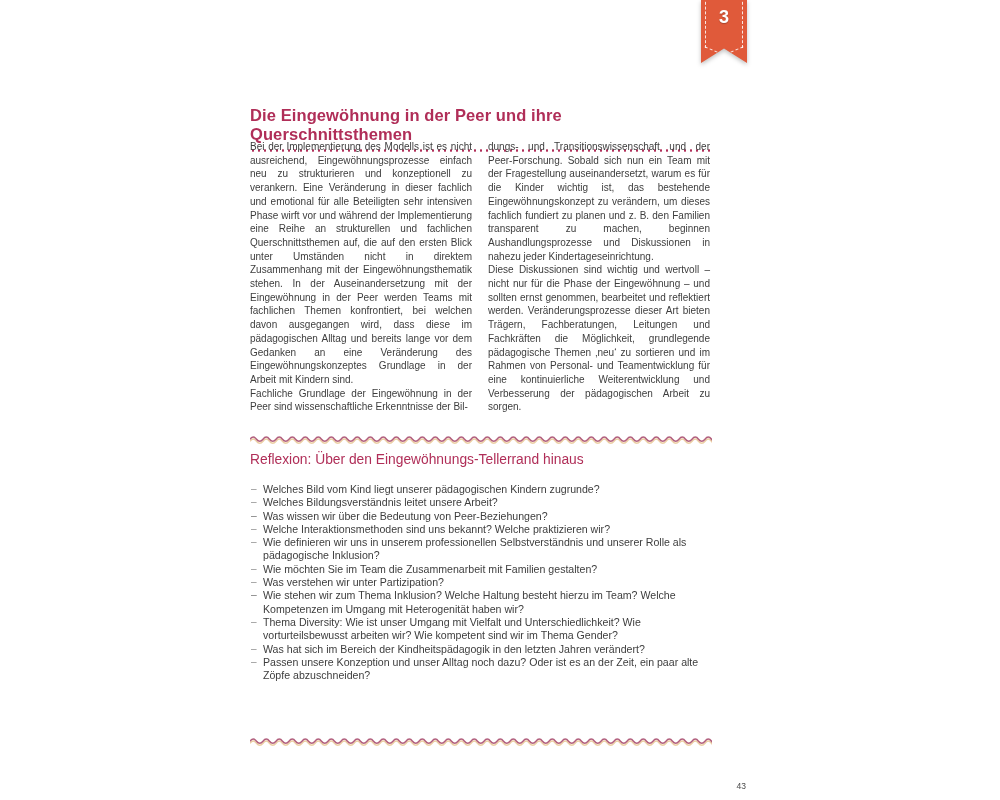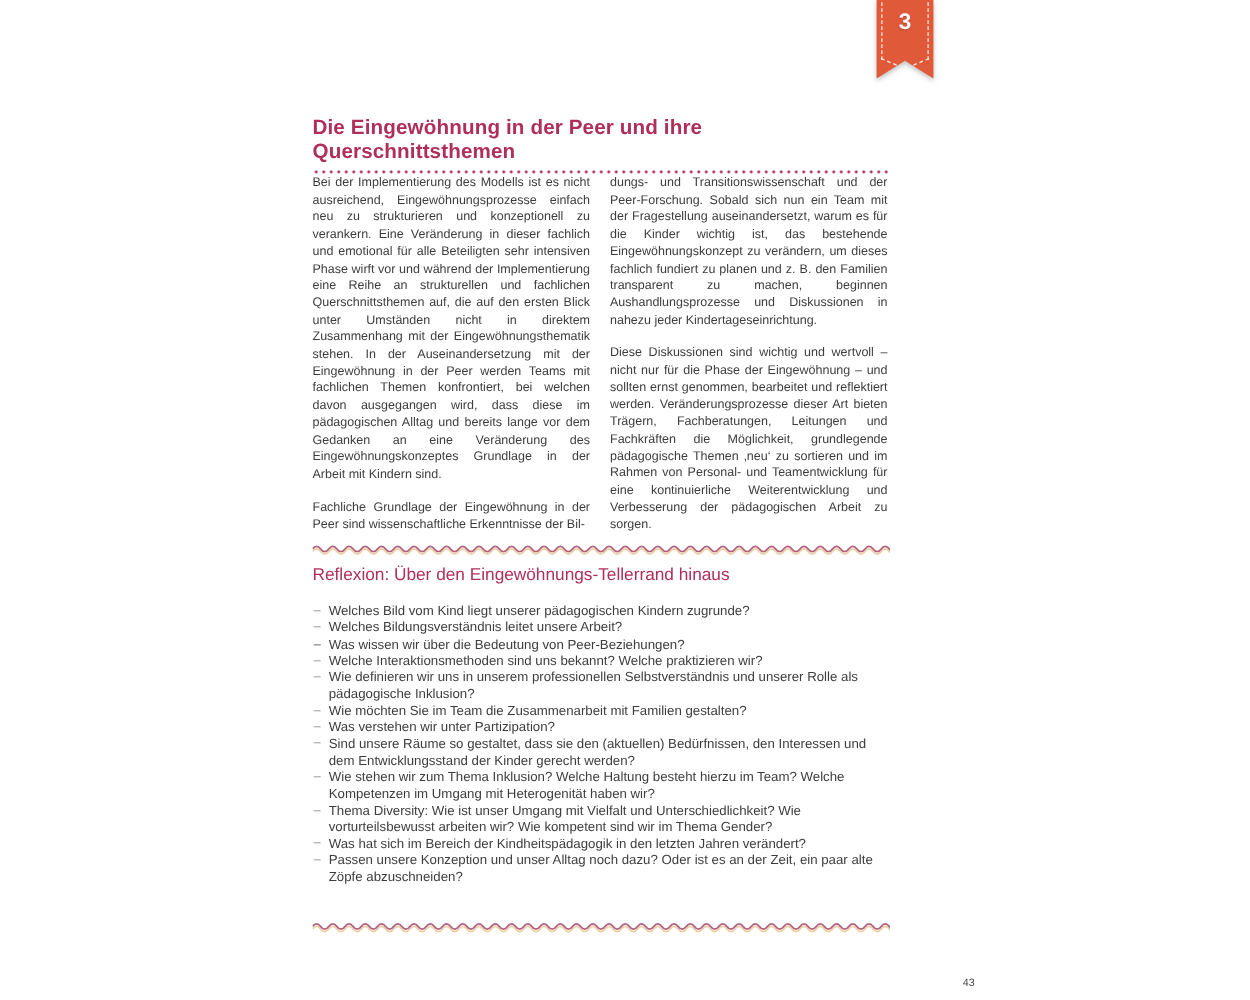--- a/index.html
+++ b/index.html
@@ -30,42 +30,42 @@
   .stitch { position: absolute; width: 19px; border-top: 1.5px dashed rgba(255,255,255,0.85); }
   .stitch-left  { left: 3px;  bottom: 12px; transform: rotate(23deg); }
   .stitch-right { right: 3px; bottom: 12px; transform: rotate(-23deg); }
   .ribbon-number {
     position: absolute; top: 7px; left: 0; width: 100%;
     text-align: center; color: #ffffff; font-weight: bold; font-size: 18px;
     text-shadow: 0 1px 1px rgba(0,0,0,0.25);
   }
 
   
-  .title-block { position: absolute; left: 250px; top: 93px; width: 462px; }
+  .title-block { position: absolute; left: 250px; top: 106px; width: 462px; }
   .page-title {
     margin: 0; color: #b02e58; font-size: 16.5px; font-weight: bold;
     letter-spacing: 0.1px;
   }
   .dotted-rule {
     margin-top: 5px; height: 3px; width: 100%;
     background-image: radial-gradient(circle, #b02e58 1px, rgba(176,46,88,0) 1.35px);
     background-size: 6px 3px; background-repeat: repeat-x; background-position: 0 0;
   }
 
   
   .columns {
     position: absolute; left: 250px; top: 140px; width: 460px;
     display: flex; gap: 16px;
   }
   .col { width: 222px; }
   .col p {
     margin: 0; color: #3d3d3d; font-size: 10px; line-height: 13.7px;
     text-align: justify;
   }
-  .col p + p { margin-top: 13px; }
+  .col p + p { }
 
   
   .wave { position: absolute; left: 250px; width: 462px; height: 12px; }
   .wave-1 { top: 434px; }
   .wave-2 { top: 736px; }
 
   
   .reflex-heading {
     position: absolute; left: 250px; top: 452px; margin: 0;
     color: #b02e58; font-size: 13.8px; font-weight: normal;
@@ -77,22 +77,22 @@
   .reflex-list li {
     position: relative; padding-left: 13px;
     color: #3d3d3d; font-size: 10.6px; line-height: 13.3px;
   }
   .reflex-list li .marker {
     position: absolute; left: 1px; top: -1px; color: #8f8f8f; font-size: 10px;
   }
 
   
   .page-number {
-    position: absolute; left: 760px; top: 781px; width: 30px;
-    text-align: center; color: #4a4a4a; font-size: 8.5px;
+    position: absolute; left: 716px; top: 781px; width: 30px;
+    text-align: right; color: #4a4a4a; font-size: 8.5px;
   }
 </style>
 </head>
 <body>
 
 <div class="page">
 
   <div class="ribbon">
     <div class="ribbon-shape">
       <span class="stitch stitch-left"></span>
@@ -126,21 +126,21 @@
 
   <ul class="reflex-list">
     <li><span class="marker">–</span><span>Welches Bild vom Kind liegt unserer pädagogischen Kindern zugrunde?</span></li>
     <li><span class="marker">–</span><span>Welches Bildungsverständnis leitet unsere Arbeit?</span></li>
     <li><span class="marker">–</span></li>
     <li><span class="marker">–</span><span>Was wissen wir über die Bedeutung von Peer-Beziehungen?</span></li>
     <li><span class="marker">–</span><span>Welche Interaktionsmethoden sind uns bekannt? Welche praktizieren wir?</span></li>
     <li><span class="marker">–</span><span>Wie definieren wir uns in unserem professionellen Selbstverständnis und unserer Rolle als pädagogische Inklusion?</span></li>
     <li><span class="marker">–</span><span>Wie möchten Sie im Team die Zusammenarbeit mit Familien gestalten?</span></li>
     <li><span class="marker">–</span><span>Was verstehen wir unter Partizipation?</span></li>
-    <li><span class="marker">–</span><span>Sind unsere Räume so gestaltet, dass sie den (aktuellen) Bedürfnissen, den Interessen und dem Entwicklungsstand der Kinder gerecht werden?</span></li>
+    <li><span class="marker">–</span></li>
     <li><span class="marker">–</span><span>Wie stehen wir zum Thema Inklusion? Welche Haltung besteht hierzu im Team? Welche Kompetenzen im Umgang mit Heterogenität haben wir?</span></li>
     <li><span class="marker">–</span><span>Thema Diversity: Wie ist unser Umgang mit Vielfalt und Unterschiedlichkeit? Wie vorturteilsbewusst arbeiten wir? Wie kompetent sind wir im Thema Gender?</span></li>
     <li><span class="marker">–</span><span>Was hat sich im Bereich der Kindheitspädagogik in den letzten Jahren verändert?</span></li>
     <li><span class="marker">–</span><span>Passen unsere Konzeption und unser Alltag noch dazu? Oder ist es an der Zeit, ein paar alte Zöpfe abzuschneiden?</span></li>
   </ul>
 
   <svg class="wave wave-2" viewBox="0 0 462 12" xmlns="http://www.w3.org/2000/svg">
       <path d="M0 7.2 q 3.25 -4.2 6.5 0 q 3.25 4.2 6.5 0 q 3.25 -4.2 6.5 0 q 3.25 4.2 6.5 0 q 3.25 -4.2 6.5 0 q 3.25 4.2 6.5 0 q 3.25 -4.2 6.5 0 q 3.25 4.2 6.5 0 q 3.25 -4.2 6.5 0 q 3.25 4.2 6.5 0 q 3.25 -4.2 6.5 0 q 3.25 4.2 6.5 0 q 3.25 -4.2 6.5 0 q 3.25 4.2 6.5 0 q 3.25 -4.2 6.5 0 q 3.25 4.2 6.5 0 q 3.25 -4.2 6.5 0 q 3.25 4.2 6.5 0 q 3.25 -4.2 6.5 0 q 3.25 4.2 6.5 0 q 3.25 -4.2 6.5 0 q 3.25 4.2 6.5 0 q 3.25 -4.2 6.5 0 q 3.25 4.2 6.5 0 q 3.25 -4.2 6.5 0 q 3.25 4.2 6.5 0 q 3.25 -4.2 6.5 0 q 3.25 4.2 6.5 0 q 3.25 -4.2 6.5 0 q 3.25 4.2 6.5 0 q 3.25 -4.2 6.5 0 q 3.25 4.2 6.5 0 q 3.25 -4.2 6.5 0 q 3.25 4.2 6.5 0 q 3.25 -4.2 6.5 0 q 3.25 4.2 6.5 0 q 3.25 -4.2 6.5 0 q 3.25 4.2 6.5 0 q 3.25 -4.2 6.5 0 q 3.25 4.2 6.5 0 q 3.25 -4.2 6.5 0 q 3.25 4.2 6.5 0 q 3.25 -4.2 6.5 0 q 3.25 4.2 6.5 0 q 3.25 -4.2 6.5 0 q 3.25 4.2 6.5 0 q 3.25 -4.2 6.5 0 q 3.25 4.2 6.5 0 q 3.25 -4.2 6.5 0 q 3.25 4.2 6.5 0 q 3.25 -4.2 6.5 0 q 3.25 4.2 6.5 0 q 3.25 -4.2 6.5 0 q 3.25 4.2 6.5 0 q 3.25 -4.2 6.5 0 q 3.25 4.2 6.5 0 q 3.25 -4.2 6.5 0 q 3.25 4.2 6.5 0 q 3.25 -4.2 6.5 0 q 3.25 4.2 6.5 0 q 3.25 -4.2 6.5 0 q 3.25 4.2 6.5 0 q 3.25 -4.2 6.5 0 q 3.25 4.2 6.5 0 q 3.25 -4.2 6.5 0 q 3.25 4.2 6.5 0 q 3.25 -4.2 6.5 0 q 3.25 4.2 6.5 0 q 3.25 -4.2 6.5 0 q 3.25 4.2 6.5 0 q 3.25 -4.2 6.5 0 q 3.25 4.2 6.5 0" fill="none" stroke="#eccfa5" stroke-width="1.5"></path>
       <path d="M0 5.2 q 3.25 -4.2 6.5 0 q 3.25 4.2 6.5 0 q 3.25 -4.2 6.5 0 q 3.25 4.2 6.5 0 q 3.25 -4.2 6.5 0 q 3.25 4.2 6.5 0 q 3.25 -4.2 6.5 0 q 3.25 4.2 6.5 0 q 3.25 -4.2 6.5 0 q 3.25 4.2 6.5 0 q 3.25 -4.2 6.5 0 q 3.25 4.2 6.5 0 q 3.25 -4.2 6.5 0 q 3.25 4.2 6.5 0 q 3.25 -4.2 6.5 0 q 3.25 4.2 6.5 0 q 3.25 -4.2 6.5 0 q 3.25 4.2 6.5 0 q 3.25 -4.2 6.5 0 q 3.25 4.2 6.5 0 q 3.25 -4.2 6.5 0 q 3.25 4.2 6.5 0 q 3.25 -4.2 6.5 0 q 3.25 4.2 6.5 0 q 3.25 -4.2 6.5 0 q 3.25 4.2 6.5 0 q 3.25 -4.2 6.5 0 q 3.25 4.2 6.5 0 q 3.25 -4.2 6.5 0 q 3.25 4.2 6.5 0 q 3.25 -4.2 6.5 0 q 3.25 4.2 6.5 0 q 3.25 -4.2 6.5 0 q 3.25 4.2 6.5 0 q 3.25 -4.2 6.5 0 q 3.25 4.2 6.5 0 q 3.25 -4.2 6.5 0 q 3.25 4.2 6.5 0 q 3.25 -4.2 6.5 0 q 3.25 4.2 6.5 0 q 3.25 -4.2 6.5 0 q 3.25 4.2 6.5 0 q 3.25 -4.2 6.5 0 q 3.25 4.2 6.5 0 q 3.25 -4.2 6.5 0 q 3.25 4.2 6.5 0 q 3.25 -4.2 6.5 0 q 3.25 4.2 6.5 0 q 3.25 -4.2 6.5 0 q 3.25 4.2 6.5 0 q 3.25 -4.2 6.5 0 q 3.25 4.2 6.5 0 q 3.25 -4.2 6.5 0 q 3.25 4.2 6.5 0 q 3.25 -4.2 6.5 0 q 3.25 4.2 6.5 0 q 3.25 -4.2 6.5 0 q 3.25 4.2 6.5 0 q 3.25 -4.2 6.5 0 q 3.25 4.2 6.5 0 q 3.25 -4.2 6.5 0 q 3.25 4.2 6.5 0 q 3.25 -4.2 6.5 0 q 3.25 4.2 6.5 0 q 3.25 -4.2 6.5 0 q 3.25 4.2 6.5 0 q 3.25 -4.2 6.5 0 q 3.25 4.2 6.5 0 q 3.25 -4.2 6.5 0 q 3.25 4.2 6.5 0 q 3.25 -4.2 6.5 0 q 3.25 4.2 6.5 0" fill="none" stroke="#b2607e" stroke-width="1.5"></path>
     </svg>

